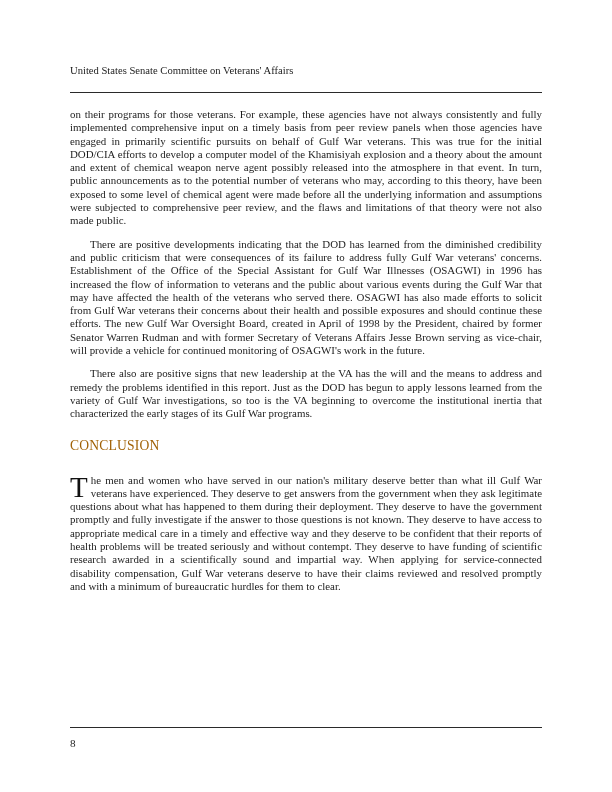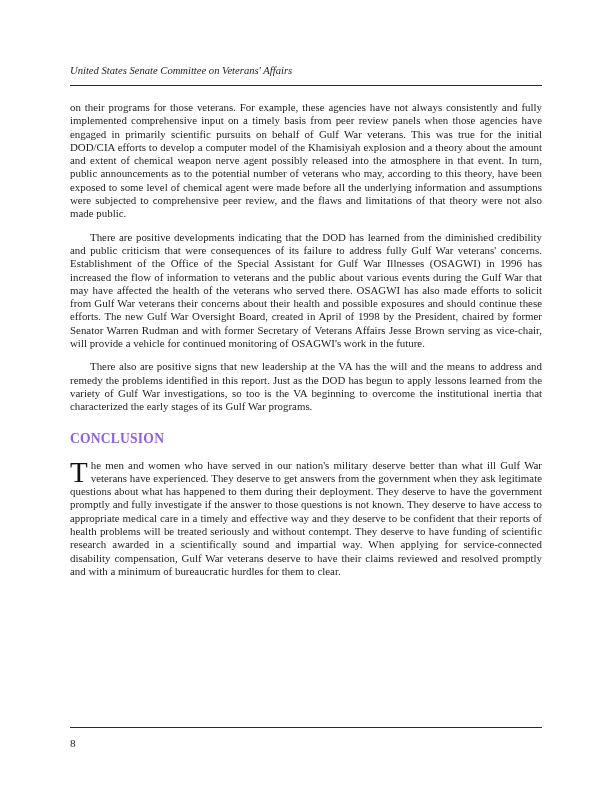--- a/index.html
+++ b/index.html
@@ -17,46 +17,45 @@
   .page {
     position: relative;
     width: 612px;
     height: 792px;
     box-sizing: border-box;
     padding: 64px 70px 0 70px;
     background: #ffffff;
     overflow: hidden;
   }
   .running-header {
-    font-style: italic;
     font-size: 10.6px;
     line-height: 13px;
-    padding-bottom: 8px;
+    padding-bottom: 15px;
     border-bottom: 1px solid #2a2a2a;
     color: #1c1c1c;
   }
   .body-text {
     margin-top: 15px;
   }
   .body-text p {
     font-size: 10.9px;
     line-height: 13.3px;
     text-align: justify;
     margin: 0 0 10px 0;
   }
   .body-text p.indent {
     text-indent: 20px;
   }
   h2.conclusion-heading {
     font-family: "Liberation Serif", serif;
     font-size: 13.6px;
-    font-weight: bold;
+    font-weight: normal;
     letter-spacing: 0.2px;
-    margin: 17px 0 12px 0;
-    color: #8b5cf6;
+    margin: 17px 0 20px 0;
+    color: #a16207;
   }
   .dropcap {
     float: left;
     font-size: 29px;
     line-height: 24px;
     padding: 1px 3px 0 0;
     color: #111;
   }
   .page-footer {
     position: absolute;

